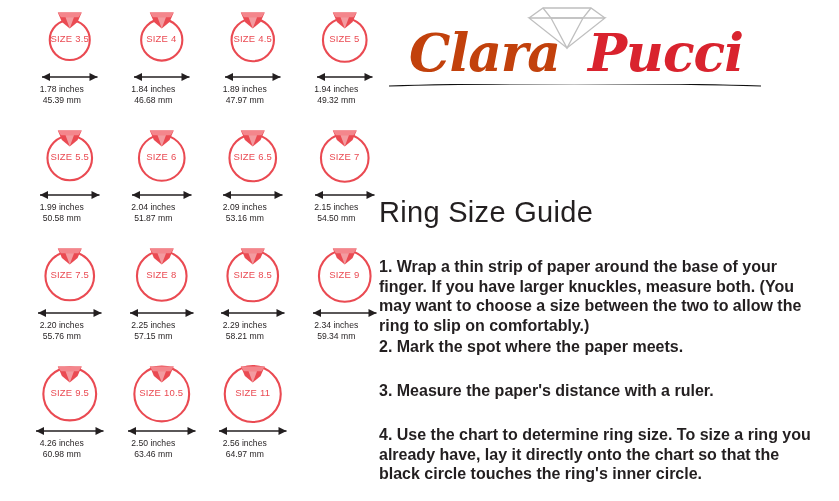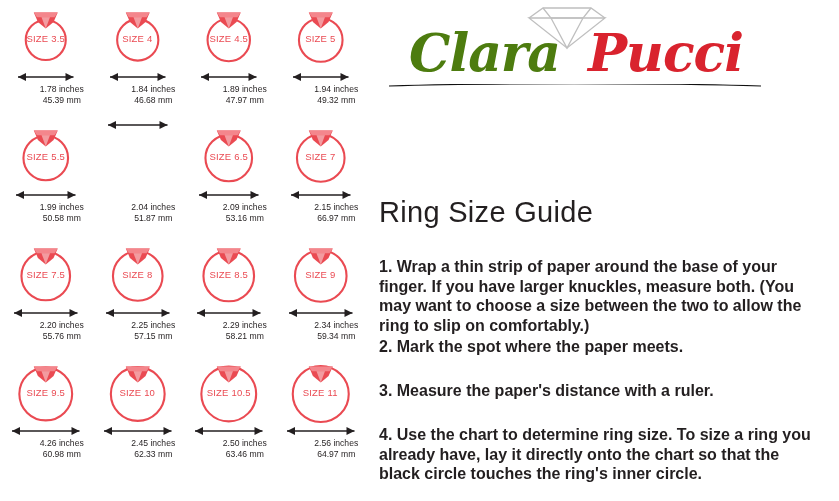--- a/index.html
+++ b/index.html
@@ -29,20 +29,21 @@
   }
   .chart-row {
     position: relative;
     height: 118px;
     display: flex;
   }
   .cell {
     position: relative;
     width: 91.5px;
     height: 118px;
+    padding-left: 24px;
   }
 
   .ring-wrap {
     position: relative;
     width: 91.5px;
     height: 70px;
   }
   .ring-svg {
     position: absolute;
     left: 0;
@@ -101,21 +102,21 @@
     left: 0;
     top: 18px;
     width: 410px;
     text-align: center;
     font-family: "DejaVu Serif", serif;
     font-size: 52px;
     font-style: italic;
     font-weight: bold;
     white-space: nowrap;
   }
-  .logo-clara { color: #4d7c0f; letter-spacing: -1px; }
+  .logo-clara { color: #c2410c; letter-spacing: -1px; }
   .logo-pucci { color: #d9232e; letter-spacing: -1px; margin-left: 28px; }
   .logo-underline {
     position: absolute;
     left: 18px;
     top: 80px;
     width: 372px;
     height: 4px;
   }
 
   #guide-title {
@@ -257,20 +258,29 @@
             <path d="M75.5 7 L67.5 3 L67.5 11 Z" fill="#231f20"></path>
           </svg>
         </div>
         <div class="meas">
           <div>1.99 inches</div>
           <div>50.58 mm</div>
         </div>
       </div>
 
       <div class="cell">
+        <div class="ring-wrap">
+          <svg class="ring-svg" width="91.5" height="70" viewBox="0 0 91.5 70">
+            <circle cx="45.75" cy="40" r="22.8" fill="none" stroke="#ea4a52" stroke-width="2.1"></circle>
+            <path d="M33.8 12.5 L57.7 12.5 L53.6 22.0 L45.75 28.5 L37.9 22.0 Z" fill="#ea4a52"></path>
+            <path d="M33.8 12.5 L57.7 12.5 L54.6 17.3 L36.9 17.3 Z" fill="#f4868c"></path>
+            <path d="M41.5 17.3 L45.75 28.5 L50.0 17.3 Z" fill="#ffffff" opacity="0.45"></path>
+          </svg>
+          <div class="size-label">SIZE 6</div>
+        </div>
         <div class="arrow-row">
           <svg width="91.5" height="14" viewBox="0 0 91.5 14">
             <line x1="16" y1="7" x2="75.5" y2="7" stroke="#231f20" stroke-width="1.6"></line>
             <path d="M16 7 L24 3 L24 11 Z" fill="#231f20"></path>
             <path d="M75.5 7 L67.5 3 L67.5 11 Z" fill="#231f20"></path>
           </svg>
         </div>
         <div class="meas">
           <div>2.04 inches</div>
           <div>51.87 mm</div>
@@ -312,21 +322,21 @@
         </div>
         <div class="arrow-row">
           <svg width="91.5" height="14" viewBox="0 0 91.5 14">
             <line x1="16" y1="7" x2="75.5" y2="7" stroke="#231f20" stroke-width="1.6"></line>
             <path d="M16 7 L24 3 L24 11 Z" fill="#231f20"></path>
             <path d="M75.5 7 L67.5 3 L67.5 11 Z" fill="#231f20"></path>
           </svg>
         </div>
         <div class="meas">
           <div>2.15 inches</div>
-          <div>66.97 mm</div>
+          <div>54.50 mm</div>
         </div>
       </div>
     </div>
 
     <div class="chart-row">
 
       <div class="cell">
         <div class="ring-wrap">
           <svg class="ring-svg" width="91.5" height="70" viewBox="0 0 91.5 70">
             <circle cx="45.75" cy="40" r="24.3" fill="none" stroke="#ea4a52" stroke-width="2.1"></circle>
@@ -437,42 +447,20 @@
             <path d="M12 7 L20 3 L20 11 Z" fill="#231f20"></path>
             <path d="M79.5 7 L71.5 3 L71.5 11 Z" fill="#231f20"></path>
           </svg>
         </div>
         <div class="meas">
           <div>4.26 inches</div>
           <div>60.98 mm</div>
         </div>
       </div>
 
-      <div class="cell">
-        <div class="ring-wrap">
-          <svg class="ring-svg" width="91.5" height="70" viewBox="0 0 91.5 70">
-            <circle cx="45.75" cy="40" r="26.9" fill="none" stroke="#ea4a52" stroke-width="2.1"></circle>
-            <path d="M33.8 12.5 L57.7 12.5 L53.6 22.0 L45.75 28.5 L37.9 22.0 Z" fill="#ea4a52"></path>
-            <path d="M33.8 12.5 L57.7 12.5 L54.6 17.3 L36.9 17.3 Z" fill="#f4868c"></path>
-            <path d="M41.5 17.3 L45.75 28.5 L50.0 17.3 Z" fill="#ffffff" opacity="0.45"></path>
-          </svg>
-          <div class="size-label">SIZE 10</div>
-        </div>
-        <div class="arrow-row">
-          <svg width="91.5" height="14" viewBox="0 0 91.5 14">
-            <line x1="12" y1="7" x2="79.5" y2="7" stroke="#231f20" stroke-width="1.6"></line>
-            <path d="M12 7 L20 3 L20 11 Z" fill="#231f20"></path>
-            <path d="M79.5 7 L71.5 3 L71.5 11 Z" fill="#231f20"></path>
-          </svg>
-        </div>
-        <div class="meas">
-          <div>2.45 inches</div>
-          <div>62.33 mm</div>
-        </div>
-      </div>
 
       <div class="cell">
         <div class="ring-wrap">
           <svg class="ring-svg" width="91.5" height="70" viewBox="0 0 91.5 70">
             <circle cx="45.75" cy="40" r="27.4" fill="none" stroke="#ea4a52" stroke-width="2.1"></circle>
             <path d="M33.8 12.5 L57.7 12.5 L53.6 22.0 L45.75 28.5 L37.9 22.0 Z" fill="#ea4a52"></path>
             <path d="M33.8 12.5 L57.7 12.5 L54.6 17.3 L36.9 17.3 Z" fill="#f4868c"></path>
             <path d="M41.5 17.3 L45.75 28.5 L50.0 17.3 Z" fill="#ffffff" opacity="0.45"></path>
           </svg>
           <div class="size-label">SIZE 10.5</div>

